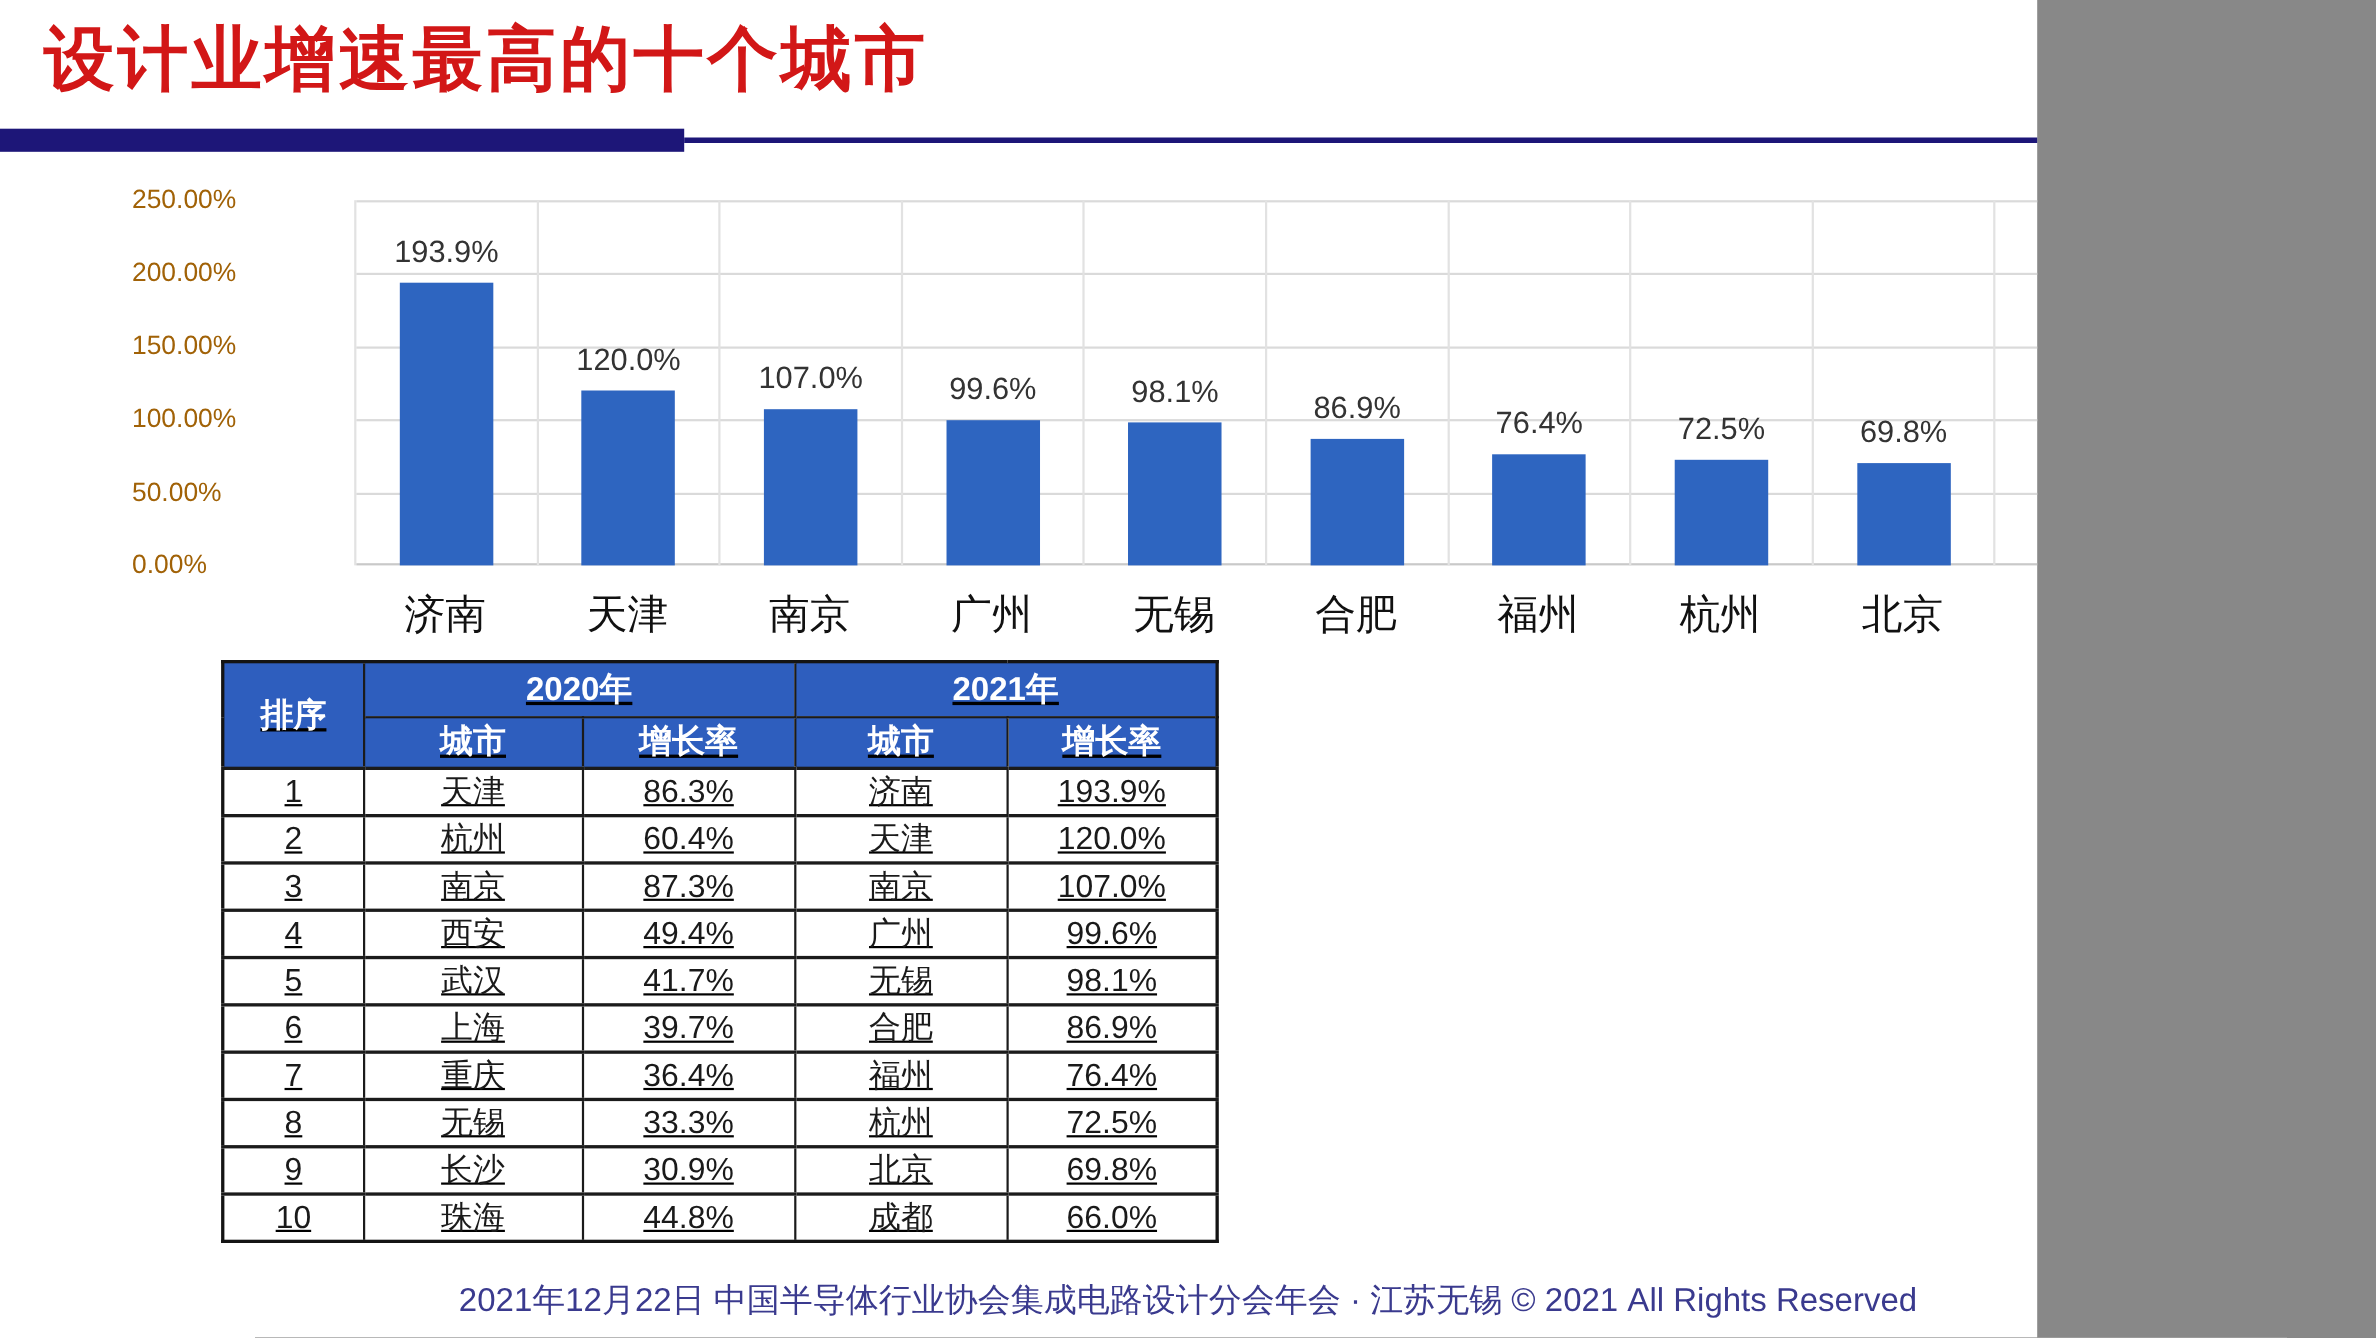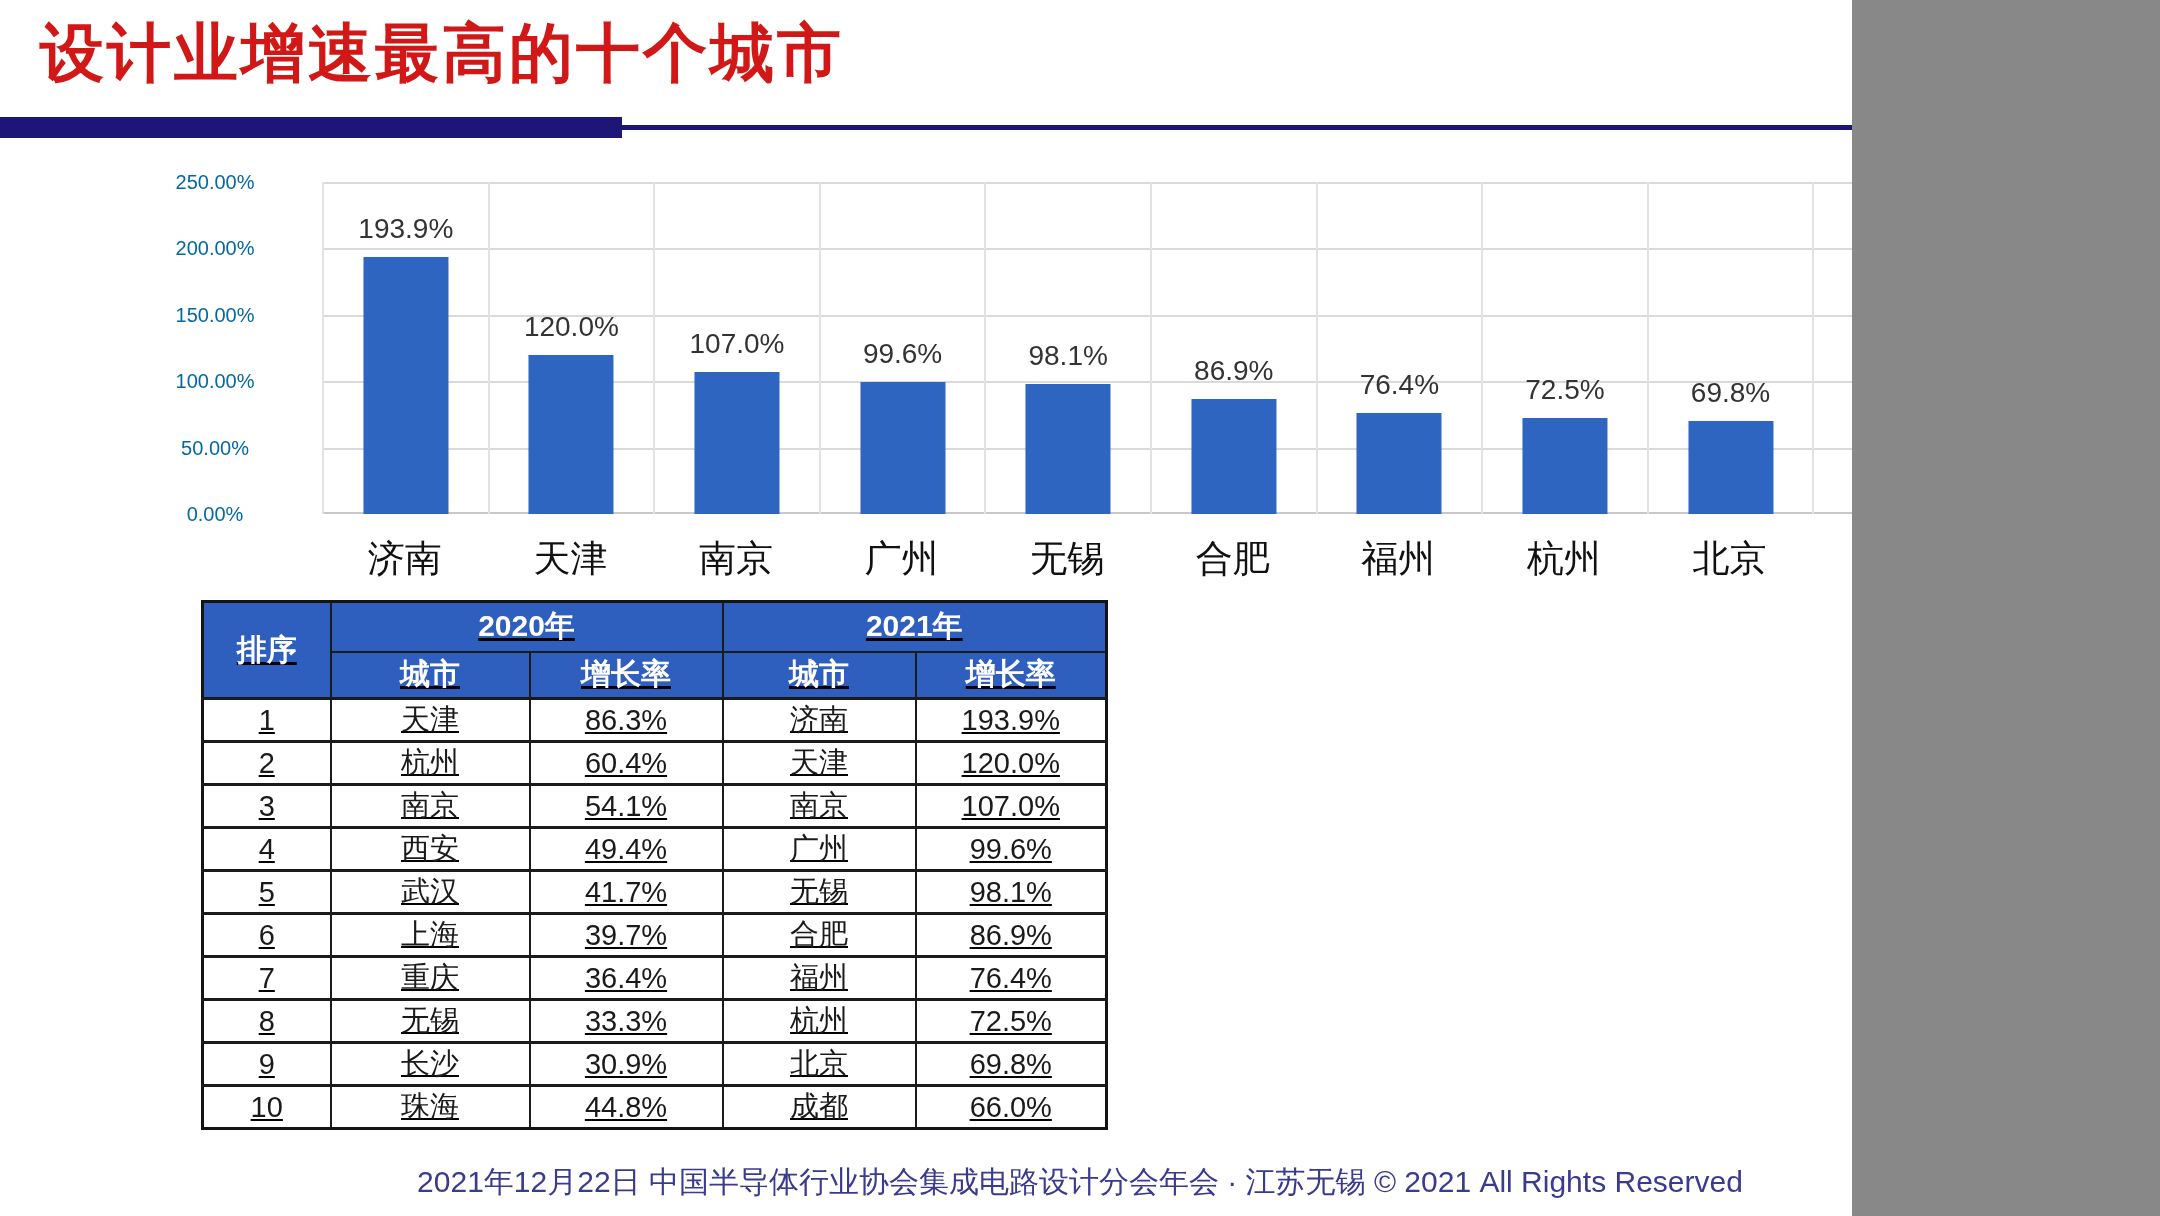--- a/index.html
+++ b/index.html
@@ -12,22 +12,22 @@
     position:absolute; left:40px; top:10px; font-size:64px; font-weight:bold;
     color:#d21717; letter-spacing:3px; white-space:nowrap;
   }
   .rule-thick { position:absolute; left:0; top:117px; width:622px; height:21px; background:#1d1678; }
   .rule-thin  { position:absolute; left:622px; top:125px; width:1538px; height:5px; background:#1d1678; }
   
   .logo { position:absolute; left:1962px; top:12px; width:168px; height:168px; }
   
   .chart { position:absolute; left:0; top:0; width:2160px; height:600px; }
   .ytick {
-    position:absolute; left:120px; width:190px; text-align:center;
-    font-size:20px; color:#0369a1; line-height:32px;
+    position:absolute; left:120px; width:190px; text-align:left;
+    font-size:24px; color:#a16207; line-height:32px;
   }
   .plot {
     position:absolute; left:322px; top:182px; width:1656px; height:332px;
     border-left:2px solid #e2e2e2;
   }
   .gridline { position:absolute; left:0; width:100%; height:2px; background:#dadada; }
   .gridline.base { background:#c9c9c9; }
   .cols { position:absolute; left:0; top:0; width:100%; height:100%; display:flex; }
   .col { position:relative; flex:1 1 0; border-right:2px solid #e2e2e2; }
   .bar {
@@ -226,21 +226,21 @@
         <tr class="datarow">
           <td>2</td>
           <td>杭州</td>
           <td>60.4%</td>
           <td>天津</td>
           <td>120.0%</td>
         </tr>
         <tr class="datarow">
           <td>3</td>
           <td>南京</td>
-          <td>54.1%</td>
+          <td>87.3%</td>
           <td>南京</td>
           <td>107.0%</td>
         </tr>
         <tr class="datarow">
           <td>4</td>
           <td>西安</td>
           <td>49.4%</td>
           <td>广州</td>
           <td>99.6%</td>
         </tr>

